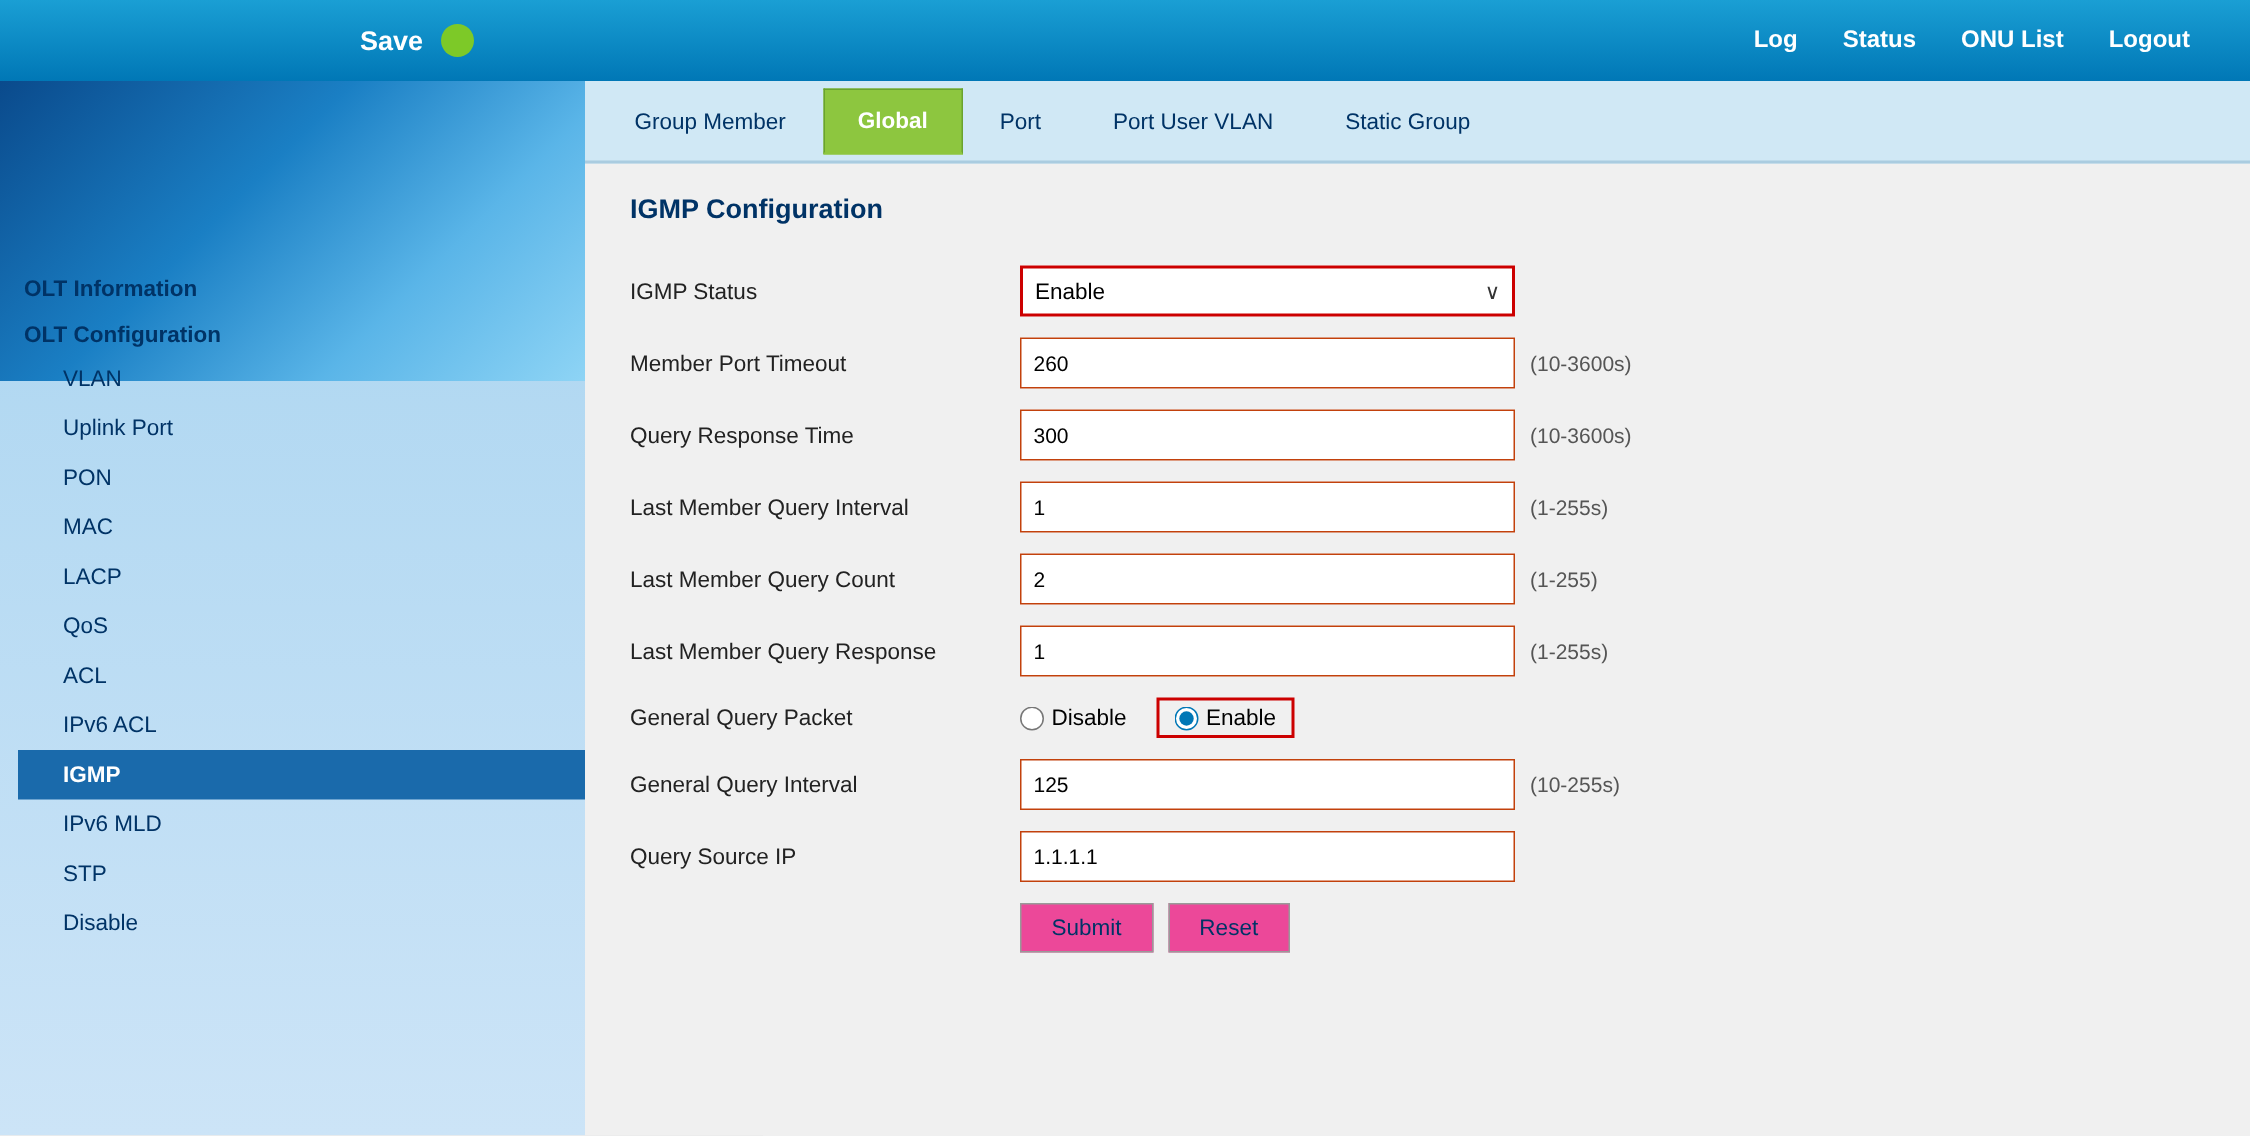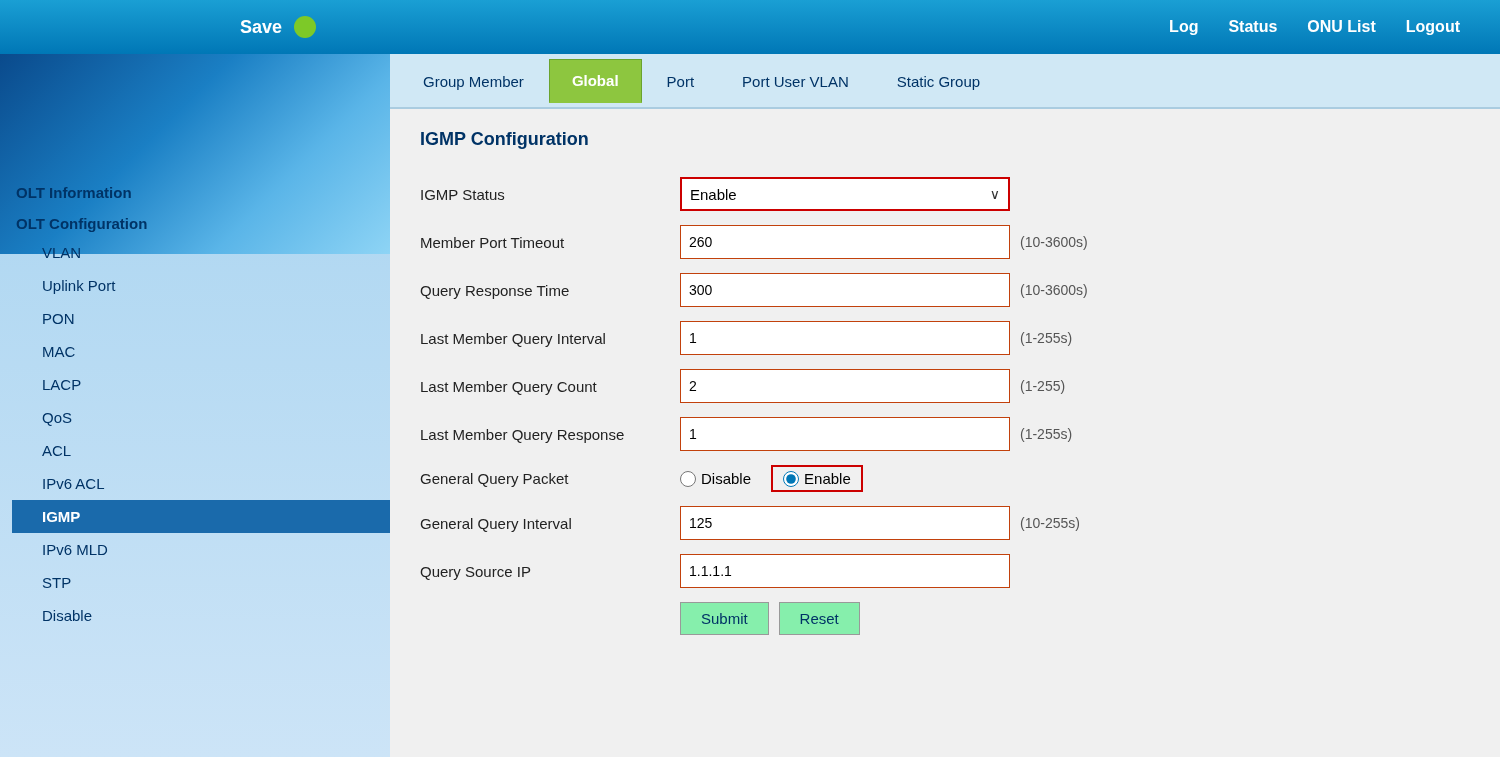--- a/index.html
+++ b/index.html
@@ -218,21 +218,21 @@
       cursor: pointer;
       accent-color: #0077b6;
     }
 
     .btn-submit, .btn-reset {
       padding: 7px 20px;
       font-size: 15px;
       cursor: pointer;
       border: 1px solid #999;
       margin-right: 6px;
-      background: #86efac;
+      background: #ec4899;
       color: #003366;
     }
   </style>
 </head>
 <body>
 
 <div class="top-bar">
   <div class="top-bar-left">
     <span class="save-label">Save</span>
     <div class="green-dot"></div>

